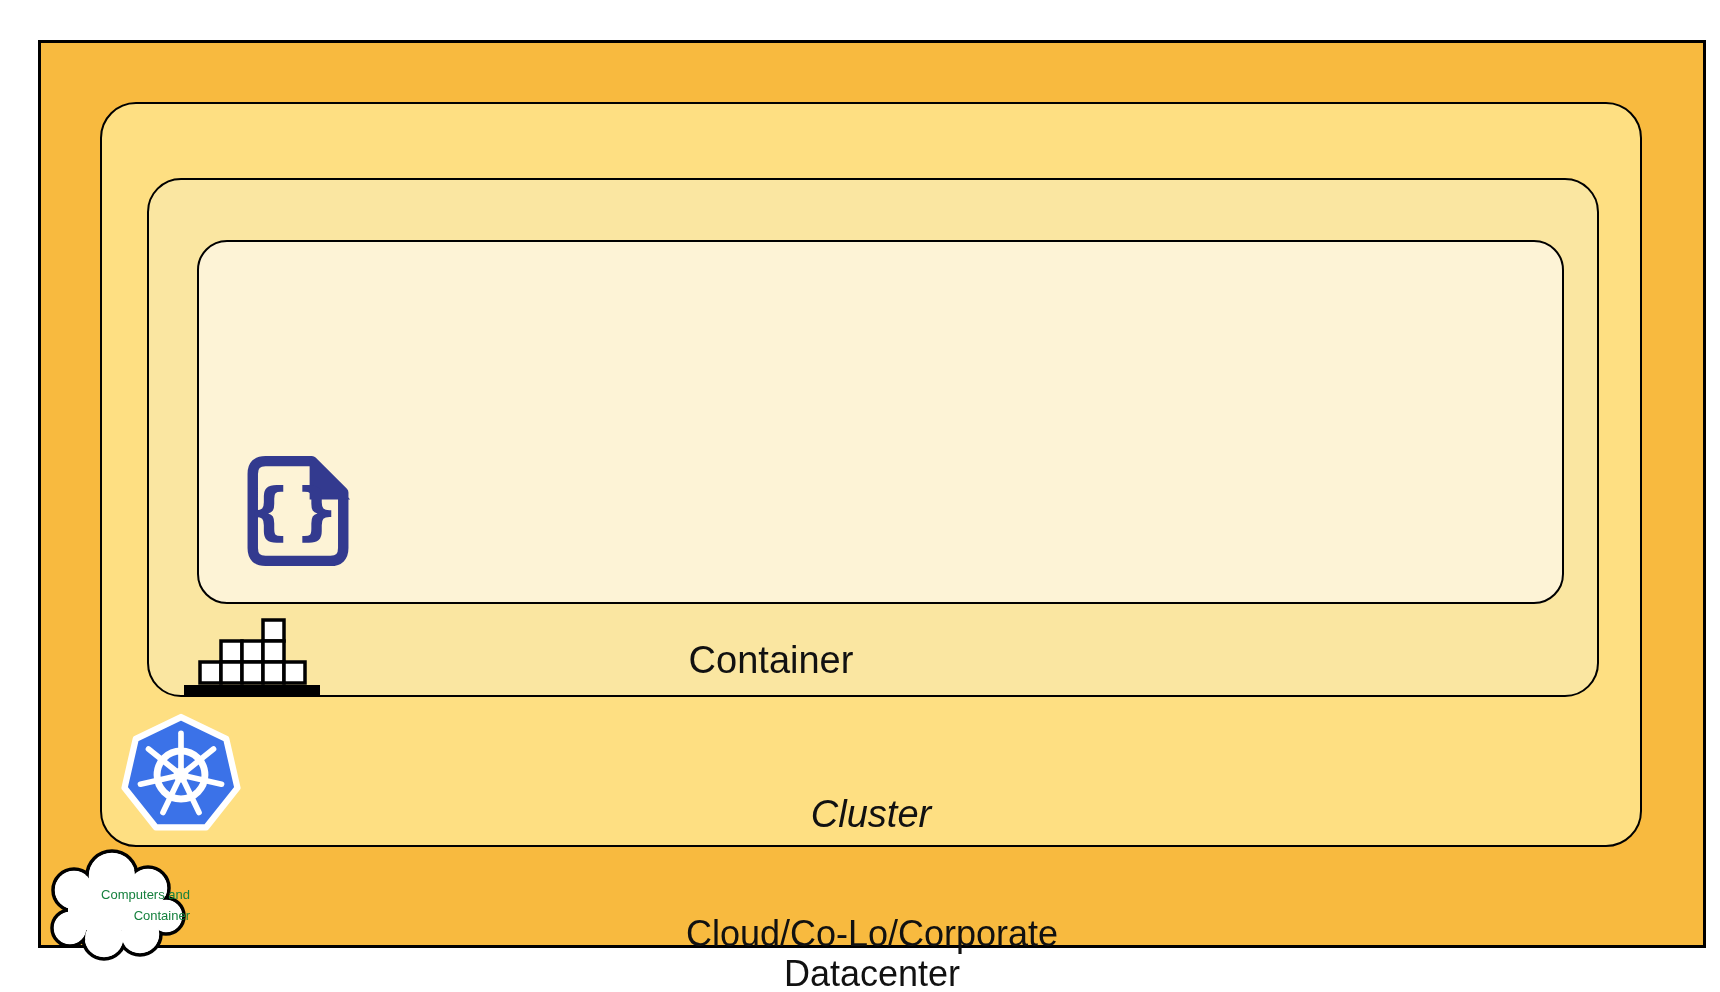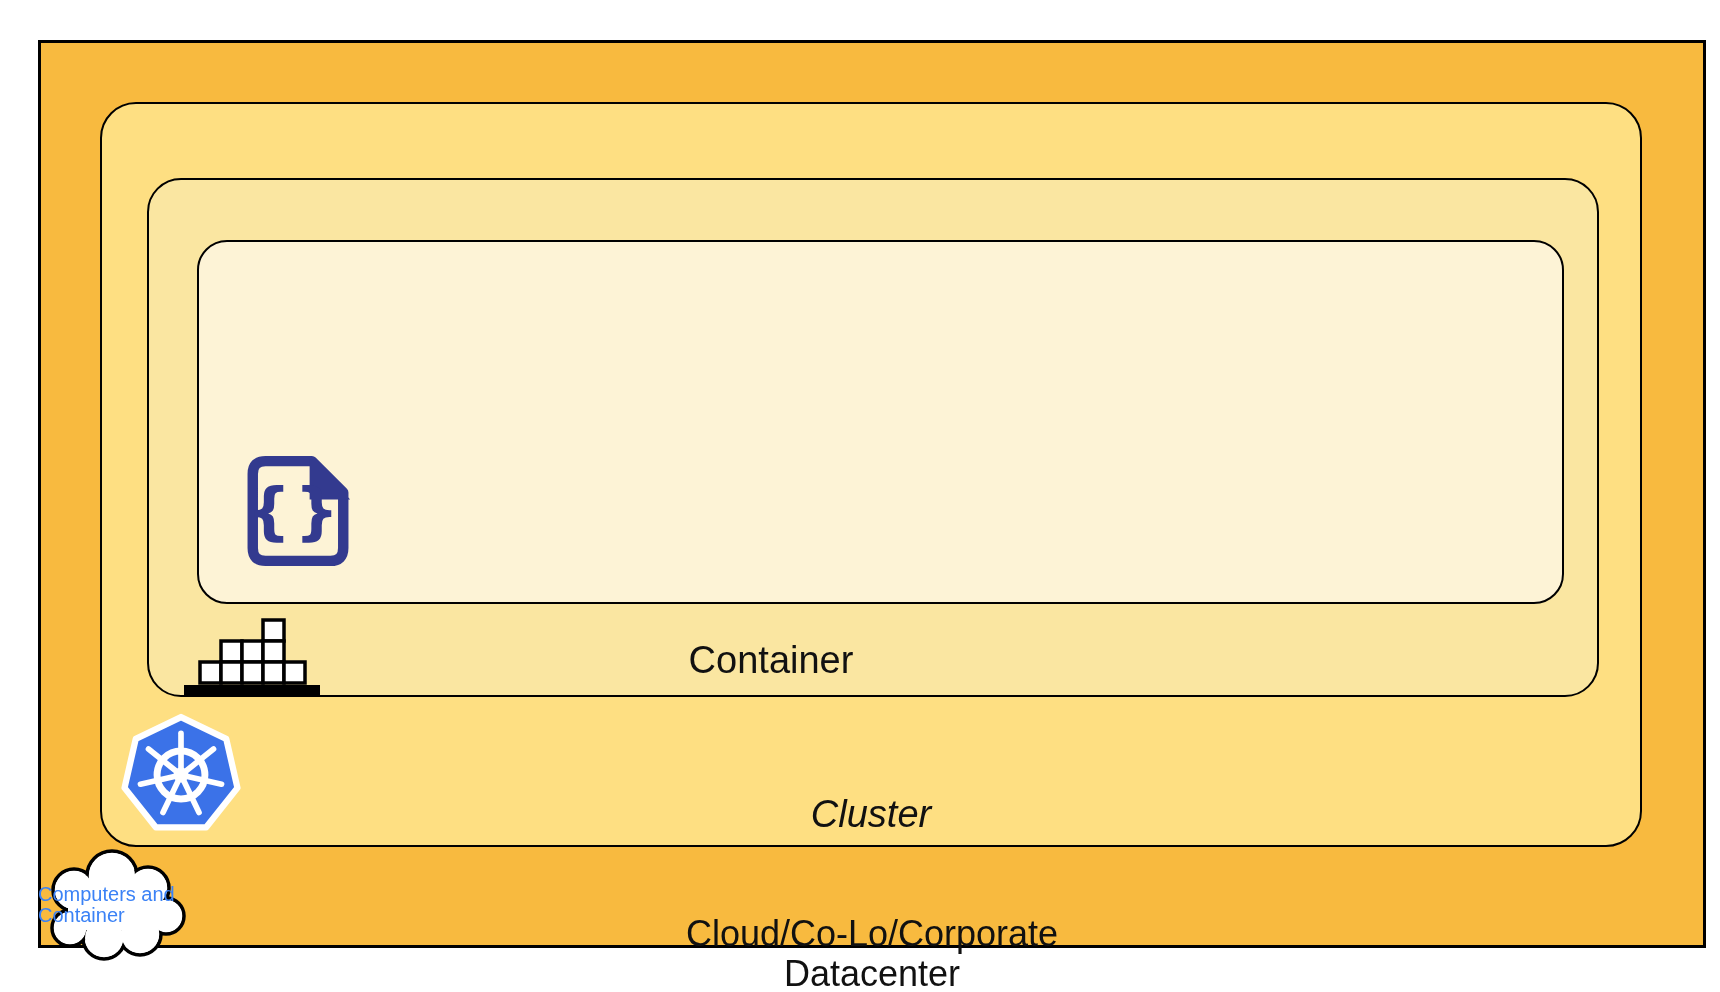--- a/index.html
+++ b/index.html
@@ -13,22 +13,22 @@
   .layer-label{position:absolute;text-align:center;color:#111;font-size:38px;line-height:1.1;}
   .label-code{left:197px;width:1367px;top:542px;}
   .label-container{left:133px;width:1276px;top:640px;}
   .label-cluster{left:100px;width:1542px;top:794px;font-style:italic;}
   .label-datacenter{left:38px;width:1668px;top:866px;font-size:36px;line-height:40px;margin-top:48px;}
   .icon{position:absolute;}
   .icon-code{left:240px;top:453px;width:116px;height:116px;}
   .icon-container{left:181px;top:606px;width:142px;height:94px;}
   .icon-k8s{left:118px;top:710px;width:126px;height:130px;}
   .icon-cloud{left:38px;top:846px;width:152px;height:116px;}
-  .cloud-text{position:absolute;left:38px;top:884px;width:152px;text-align:left;
-              font-size:20px;line-height:21px;color:#3b82f6;}
+  .cloud-text{position:absolute;left:38px;top:884px;width:152px;text-align:right;
+              font-size:13px;line-height:21px;color:#15803d;}
 </style>
 </head>
 <body>
 
 <div class="page">
 
   <div class="layer layer-datacenter" style="background-color: rgb(248, 186, 63);"></div>
   <div class="layer layer-cluster" style="background-color: rgb(254, 223, 130);"></div>
   <div class="layer layer-container" style="background-color: rgb(250, 230, 161);"></div>
   <div class="layer layer-code" style="background-color: rgb(253, 243, 214);"></div>

